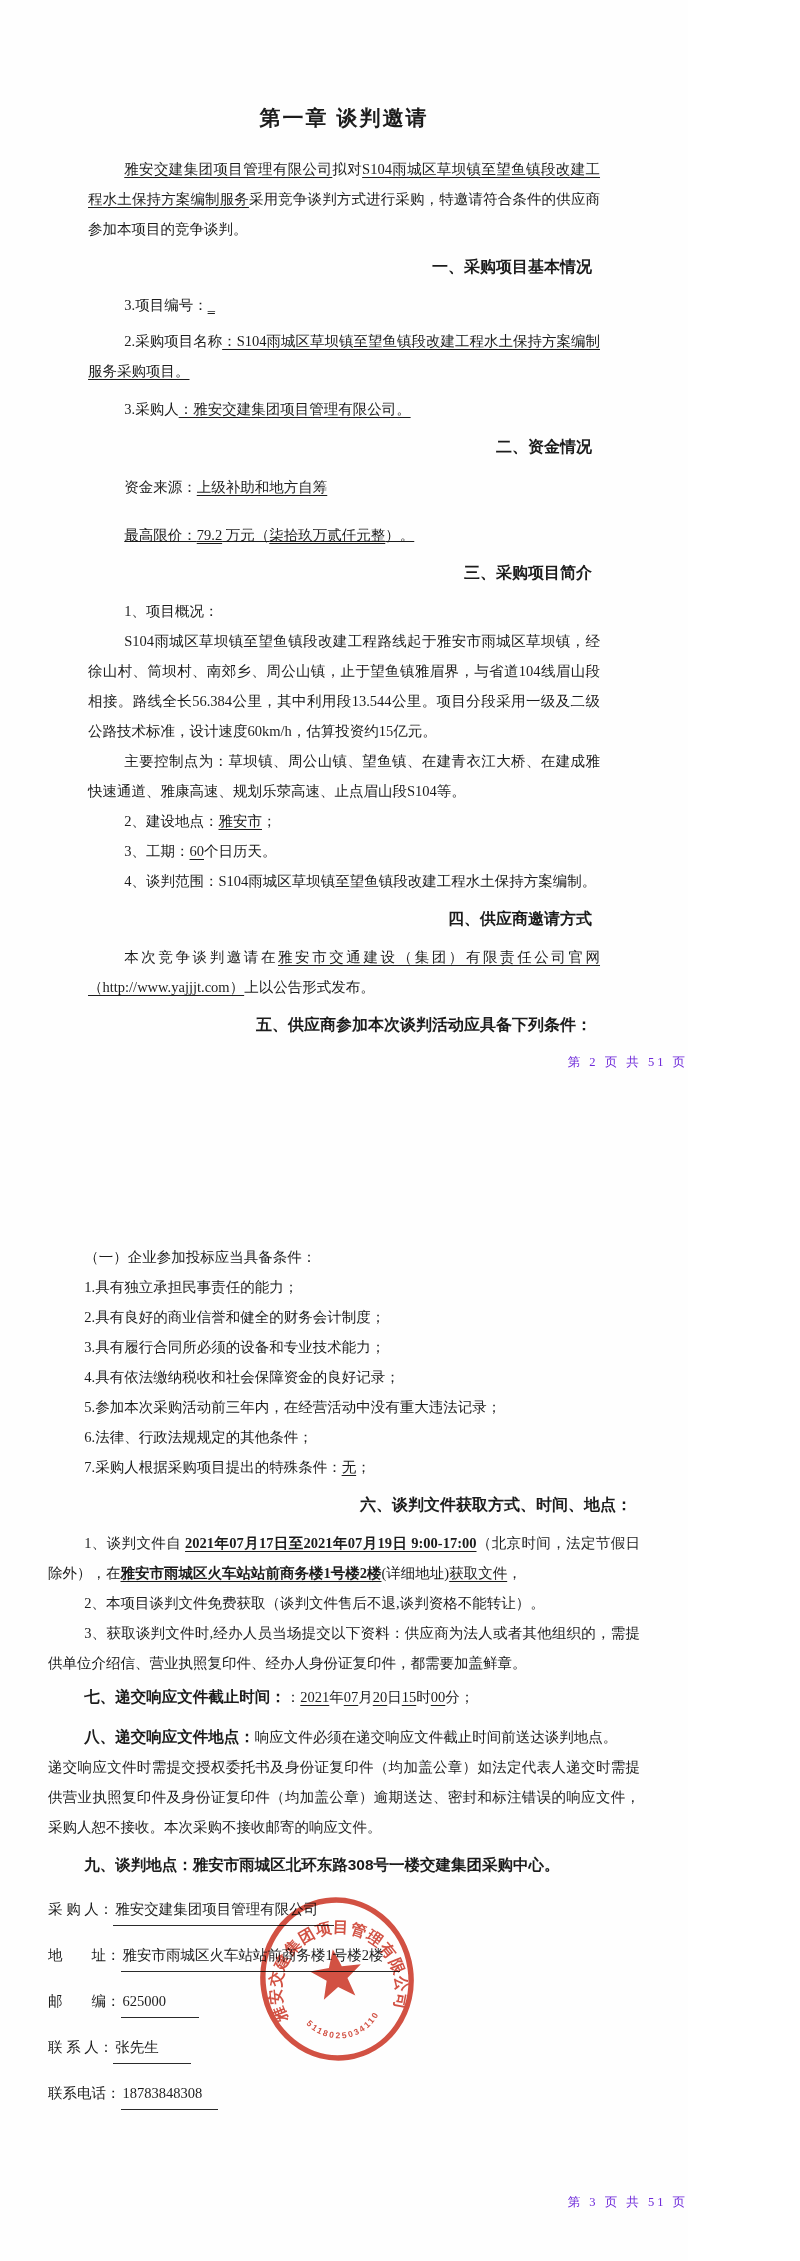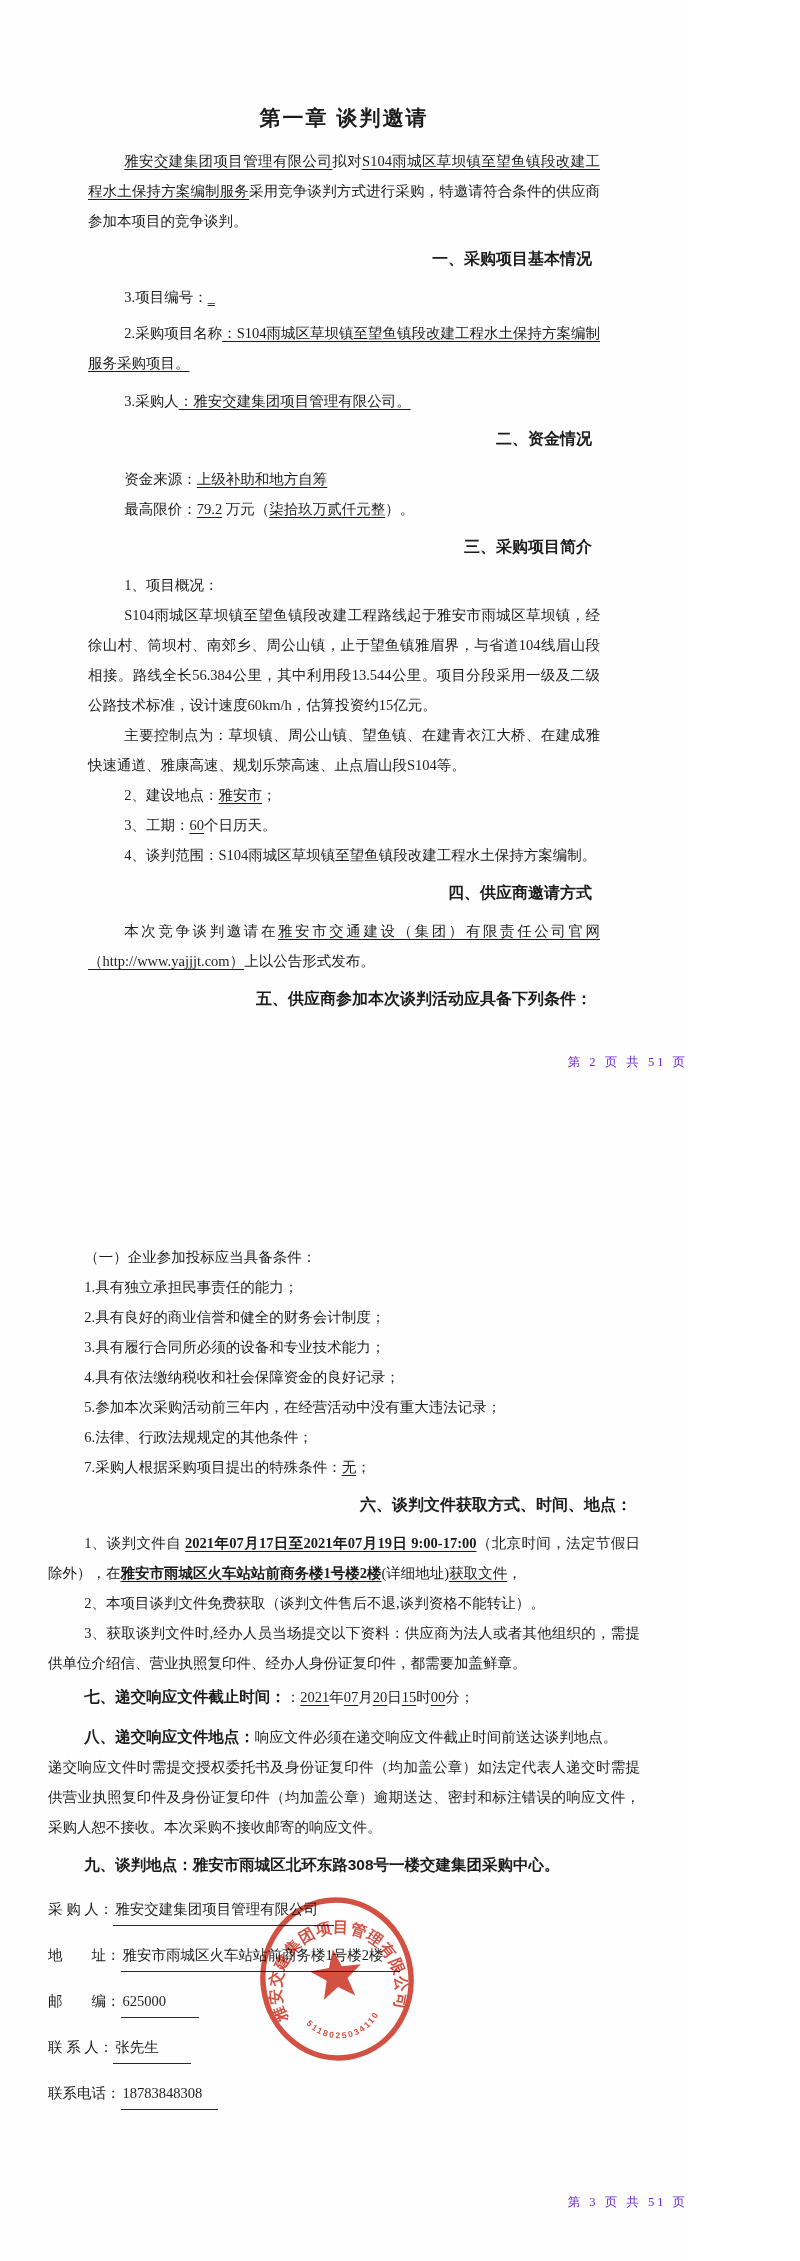--- a/index.html
+++ b/index.html
@@ -24,21 +24,21 @@
   h2.sec{
     font-family:"Liberation Sans", sans-serif;
     font-weight:700;font-size:16px;line-height:30px;
     margin:8px;text-indent:2.1em;text-align:right;
   }
   .hs{font-family:"Liberation Sans", sans-serif;font-weight:700;font-size:15.5px;}
   .u{text-decoration:underline;text-underline-offset:3px;}
   .bu{font-weight:700;text-decoration:underline;text-underline-offset:3px;}
   .jl{text-align:justify;text-align-last:justify;}
   .mt6{margin-top:6px;}.mt8{margin-top:8px;}.mt10{margin-top:10px;}
-  .mt12{margin-top:4px;}.mt14{margin-top:14px;}.mt16{margin-top:16px;}.mt18{}
+  .mt12{margin-top:4px;}.mt14{margin-top:22px;}.mt16{margin-top:16px;}.mt18{margin-top:18px;text-decoration:underline;}
   .footer{
     position:absolute;left:0;width:100%;text-align:right;
     font-size:12.5px;color:#6d28d9;letter-spacing:3px;
   }
   .footer2{top:1054px;}
   .footer3{top:2194px;}
   .page3{position:absolute;top:1242px;left:0;right:0;padding:0 48px;}
   .contact-row{line-height:30px;margin-top:14px;}
   .cv{
     display:inline-block;min-width:60px;

